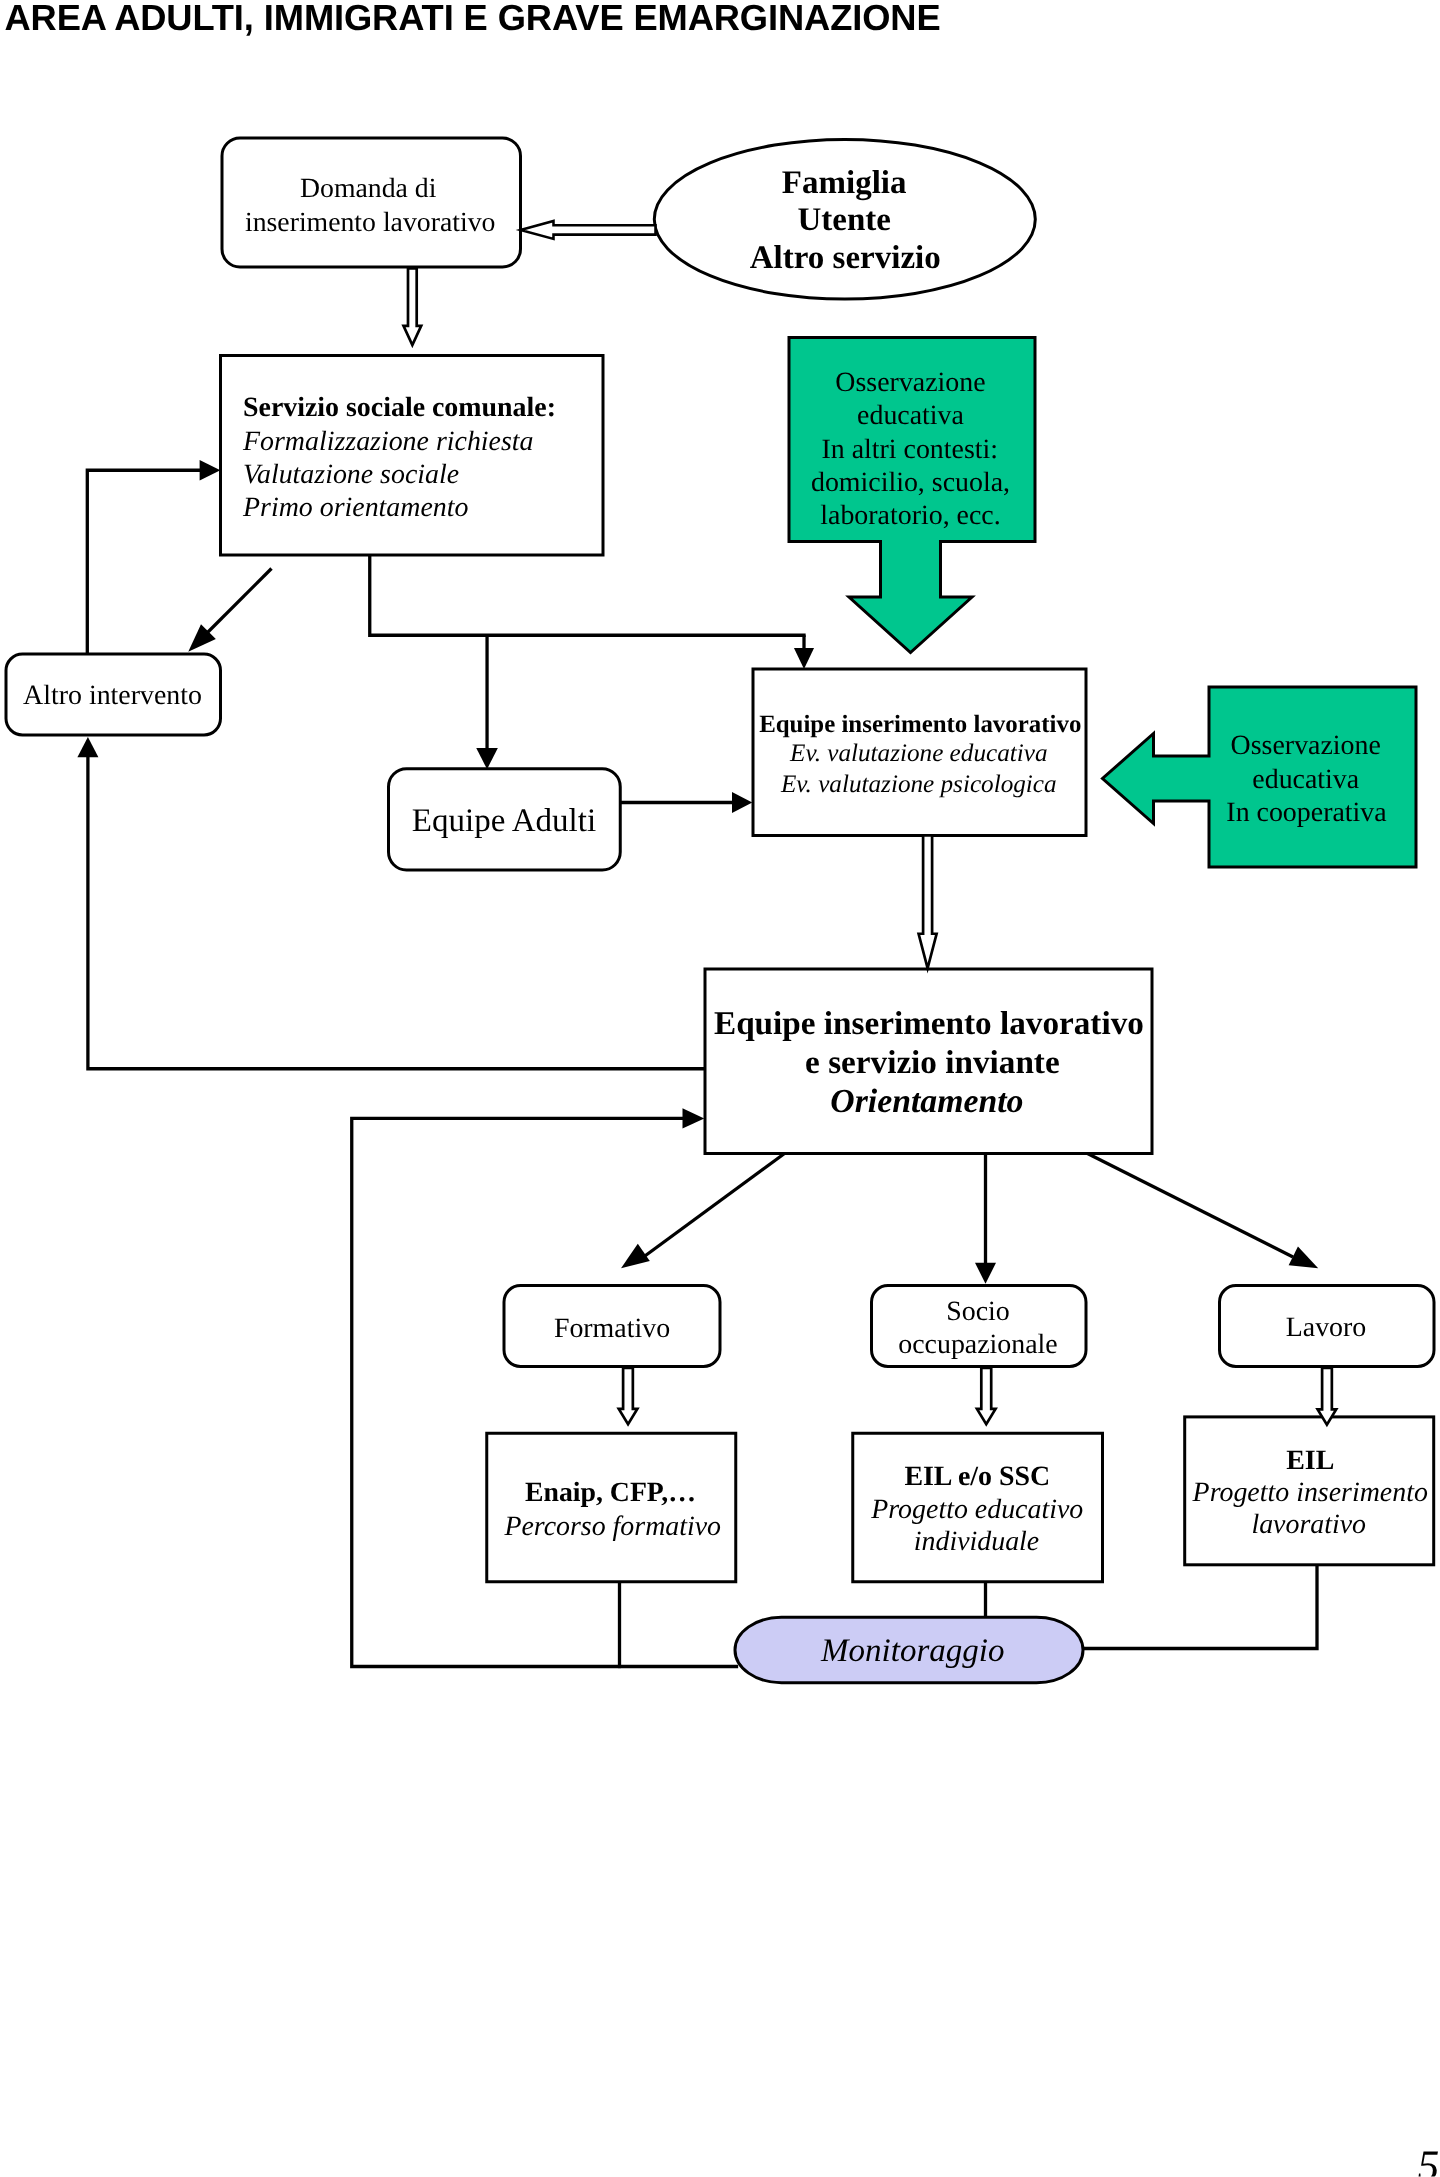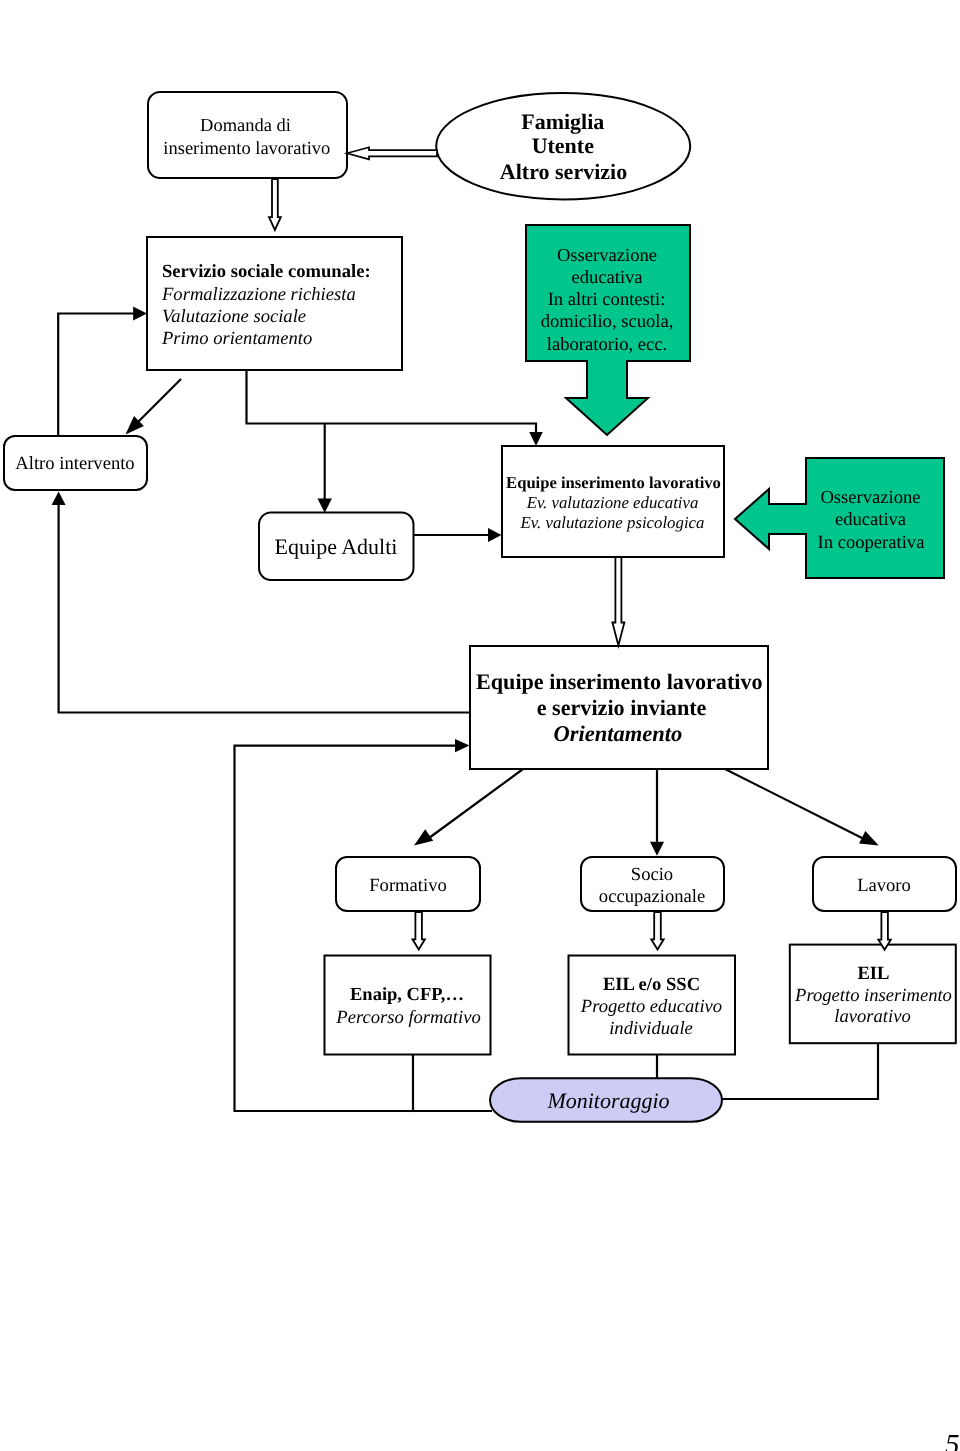--- a/index.html
+++ b/index.html
@@ -15,20 +15,21 @@
   svg#diagram text{font-family:"Liberation Serif",serif;fill:#000;
        text-rendering:geometricPrecision;}
   .page-number{position:absolute;left:945px;top:1429px;font-size:29px;
         font-style:italic;line-height:30px;}
 </style>
 </head>
 <body>
 
 <div id="page">
 
+  <div class="doc-title">AREA ADULTI, IMMIGRATI E GRAVE EMARGINAZIONE</div>
 
   <svg id="diagram" viewBox="0 0 960 1451">
     <g>
       <path d="M 58.2 436 L 58.2 313.5 L 136 313.5" fill="none" stroke="#000" stroke-width="2.2" stroke-linecap="square"></path>
       <path d="M 146.9 313.5 L 133.1 320.4 L 133.1 306.6 Z" fill="#000"></path>
       <path d="M 181 379 L 133 427" fill="none" stroke="#000" stroke-width="2.2"></path>
       <path d="M 125.5 434.5 L 134.0 416.1 L 143.9 426.0 Z" fill="#000"></path>
       <path d="M 246.5 371 L 246.5 423.5 L 536 423.5" fill="none" stroke="#000" stroke-width="2.2" stroke-linecap="square"></path>
       <path d="M 324.7 424 L 324.7 500" fill="none" stroke="#000" stroke-width="2.2"></path>
       <path d="M 536 423.5 L 536 434" fill="none" stroke="#000" stroke-width="2.2"></path>

